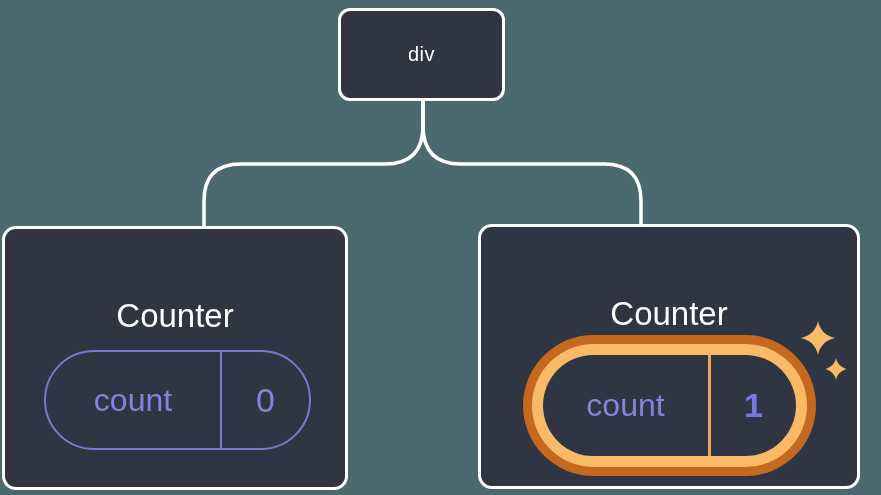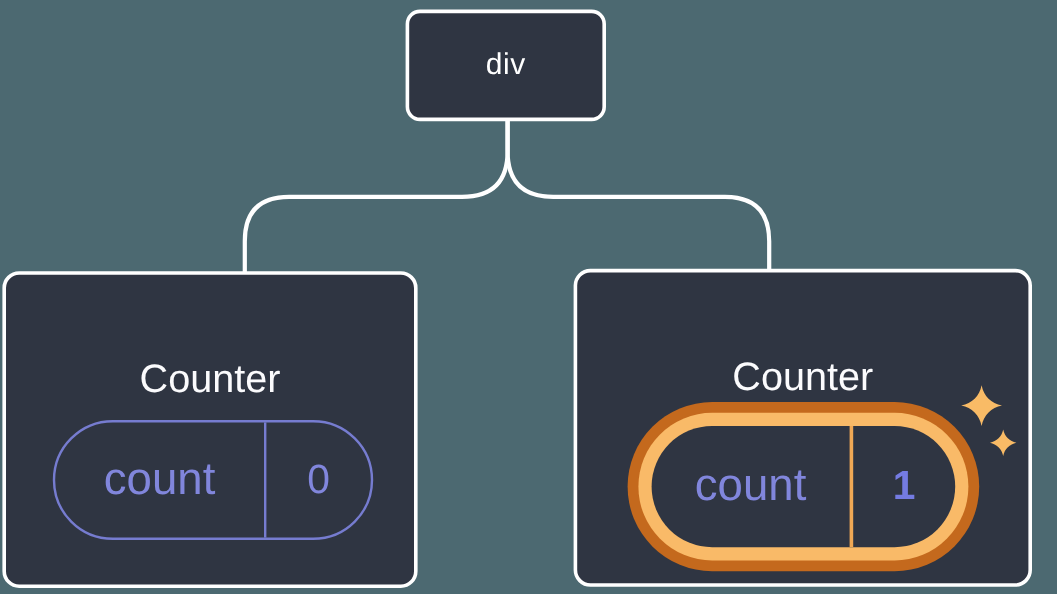--- a/index.html
+++ b/index.html
@@ -29,21 +29,21 @@
     background:var(--card);
     border:3px solid var(--stroke);
     border-radius:14px;
   }
   .root-node{
     left:338px;top:8px;width:167px;height:93px;
     border-radius:12px;
     display:flex;align-items:center;justify-content:center;
   }
   .root-label{
-    color:#FFFFFF;font-size:25px;letter-spacing:.5px;
+    color:#FFFFFF;font-size:20px;letter-spacing:.5px;
   }
   .counter-left{left:2px;top:226px;width:346px;height:264px;}
   .counter-right{left:478px;top:224px;width:382px;height:265px;}
   .counter-title{
     position:absolute;left:0;top:48px;width:100%;
     text-align:center;color:#FBFBFD;font-size:33px;margin-top:20px;
   }
   
   .pill{
     position:absolute;left:39px;top:121px;width:267px;height:100px;
@@ -51,21 +51,21 @@
     border-radius:999px;
     display:flex;align-items:stretch;
   }
   .pill .key-cell{
     width:176px;display:flex;align-items:center;justify-content:center;
     border-right:2px solid var(--lavender-border);
   }
   .pill .val-cell{
     flex:1;display:flex;align-items:center;justify-content:center;
   }
-  .state-key{color:var(--lavender);font-size:38px;}
+  .state-key{color:var(--lavender);font-size:32px;}
   .state-val{color:var(--lavender);font-size:34px;}
   
   .pill-hl-outer{
     position:absolute;left:42px;top:108px;width:293px;height:141px;
     background:var(--orange-dark);
     border-radius:999px;
     padding:9px;
   }
   .pill-hl-mid{
     width:100%;height:100%;

